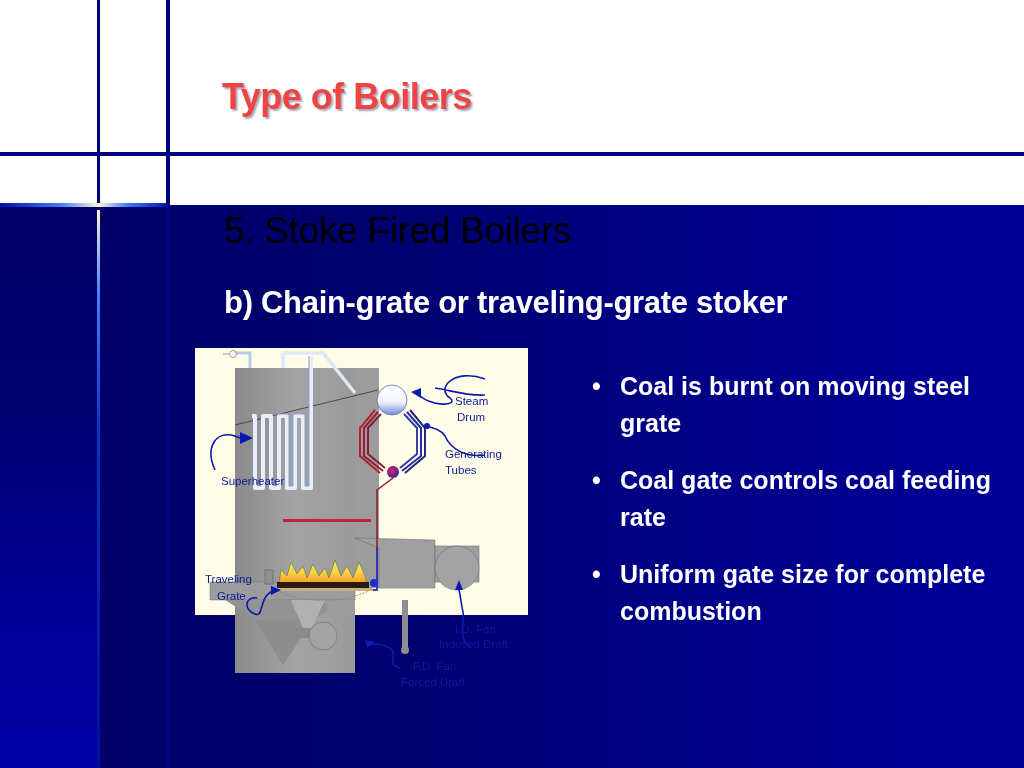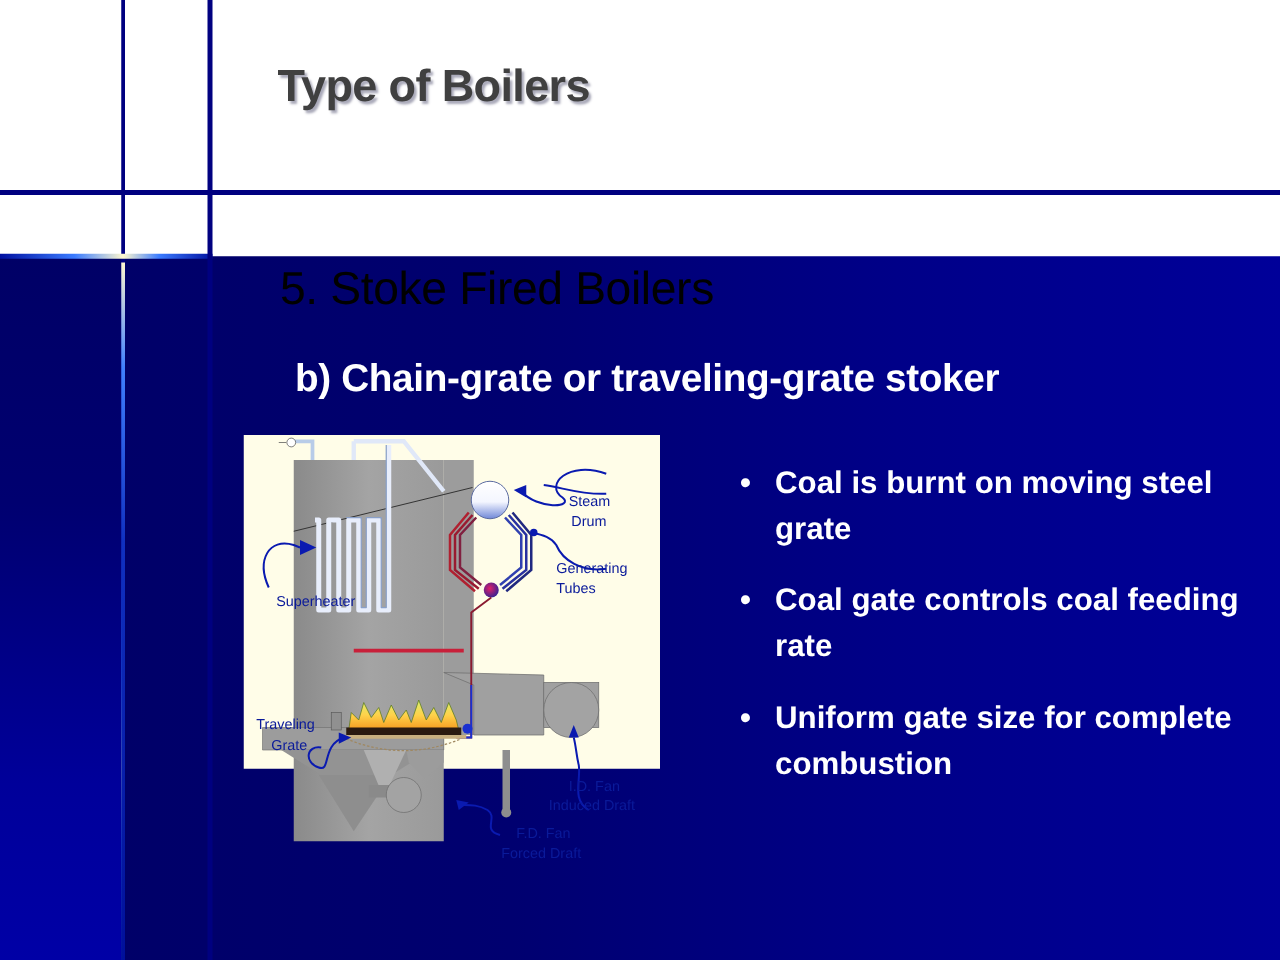--- a/index.html
+++ b/index.html
@@ -30,35 +30,35 @@
       position: absolute; left: 0; top: 203px; width: 170px; height: 4px;
       background: linear-gradient(90deg, #0010a0 0%, #3a7bff 35%, #fff8d0 58%, #3a7bff 75%, #0010a0 100%);
     }
     .vline2 {
       position: absolute; left: 166px; top: 0; width: 4px; height: 768px; background: #000080;
     }
     .hline {
       position: absolute; left: 0; top: 152px; width: 1024px; height: 4px; background: #000080;
     }
     .title {
-      position: absolute; left: 222px; top: 48px;
-      font-size: 36px; font-weight: bold; color: #404040;
+      position: absolute; left: 222px; top: 76px;
+      font-size: 36px; font-weight: bold; color: #ef4444;
       text-shadow: 2px 2px 2px #a8a8b8;
       letter-spacing: -0.5px;
       white-space: nowrap;
     }
     .subtitle1 {
       position: absolute; left: 224px; top: 210px;
       font-size: 37px; color: #000000; font-weight: normal;
       white-space: nowrap; letter-spacing: -0.3px;
     }
     .subtitle2 {
       position: absolute; left: 224px; top: 285px;
       font-size: 31px; color: #ffffff; font-weight: bold;
-      white-space: nowrap; letter-spacing: -0.3px; margin-left: 12px;
+      white-space: nowrap; letter-spacing: -0.3px;
     }
     .diagram {
       position: absolute; left: 195px; top: 348px; width: 333px; height: 267px;
       background: #fffde8;
     }
     .bullets {
       position: absolute; left: 592px; top: 368px; width: 420px;
       margin: 0; padding: 0; list-style: none;
       color: #ffffff; font-weight: bold; font-size: 25px; line-height: 37px;
     }

